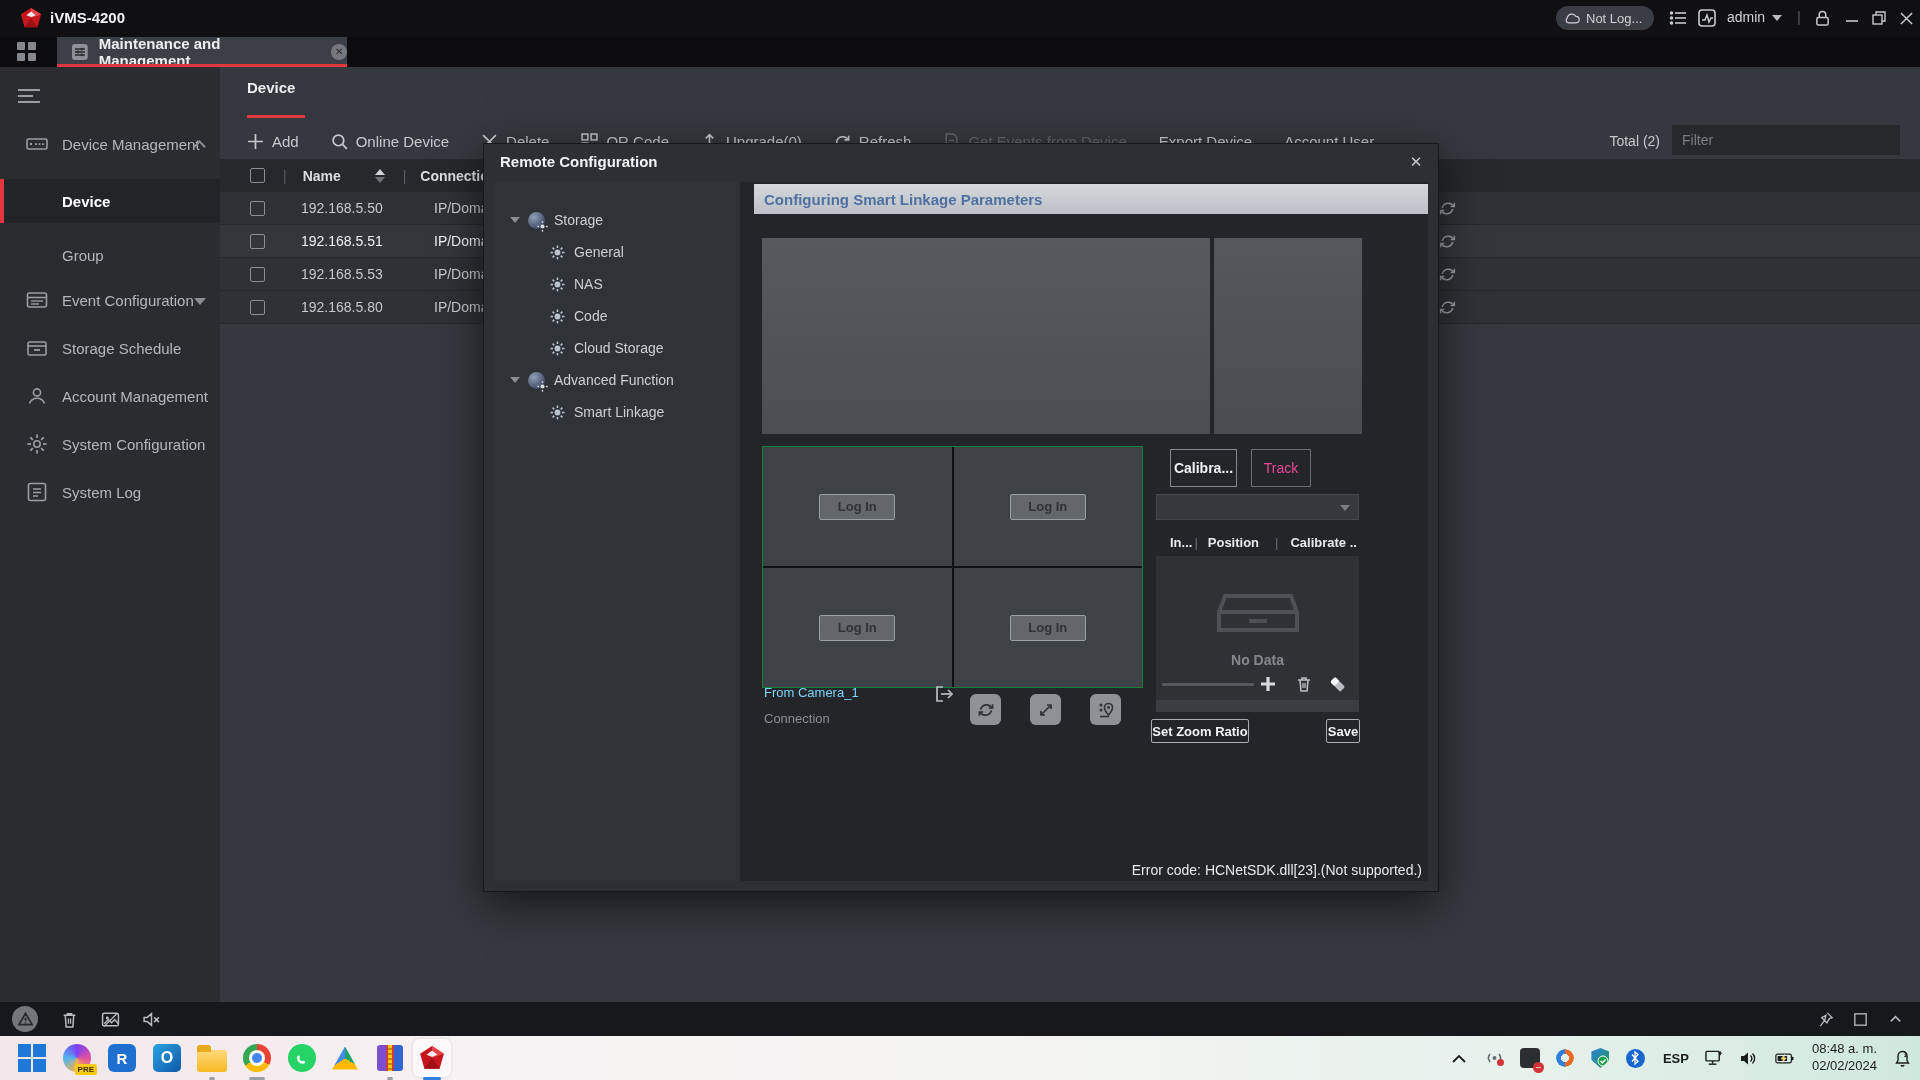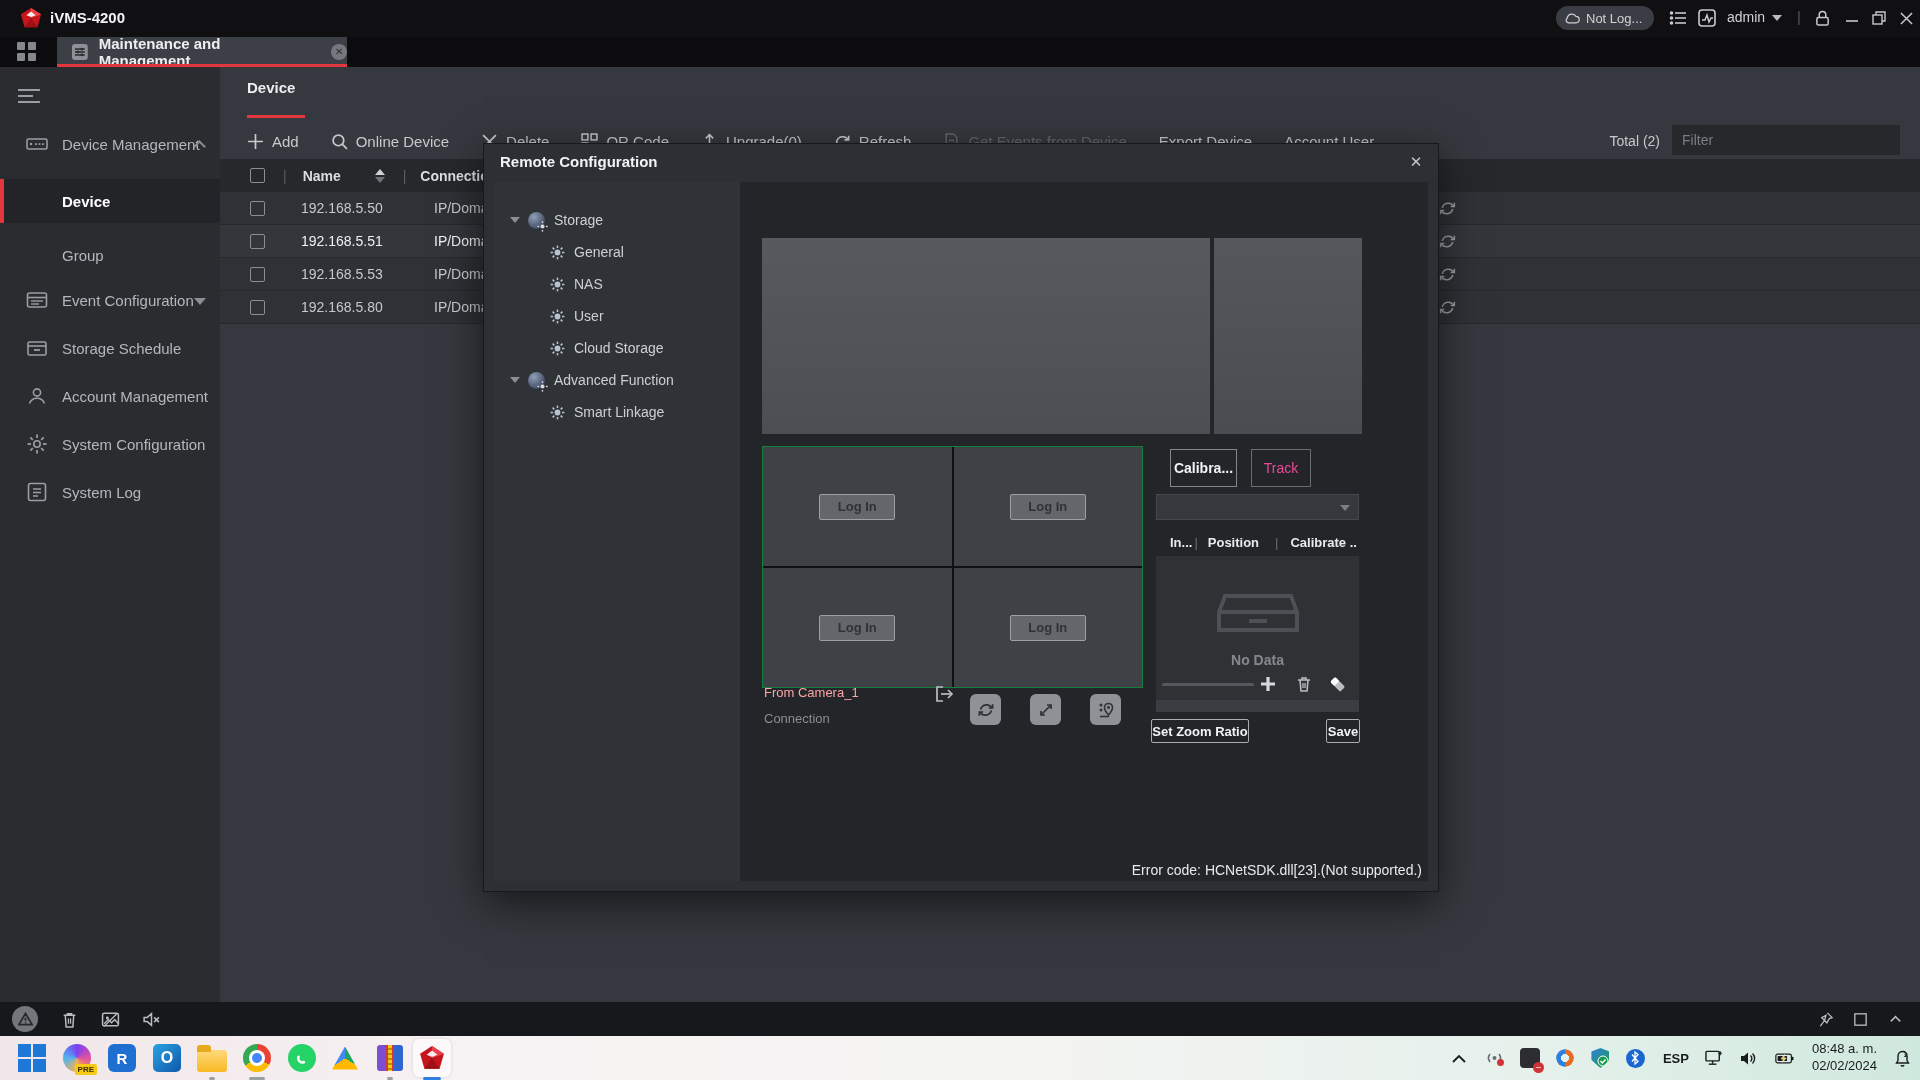--- a/index.html
+++ b/index.html
@@ -76,21 +76,21 @@
   .sphere svg { position:absolute; right:-3px; bottom:-3px; width:11px; height:11px; color:#d8dce0; }
   .gear-child { width:15px; height:15px; margin:0 9px 0 56px; color:#b7c2cd; flex:none; }
   .dlg-content { left:256px; top:38px; width:688px; height:699px; background:#232528; }
   .cfg-header { left:14px; top:2px; width:674px; height:30px; background:linear-gradient(180deg,#d4d7dc,#bdc1c7); display:flex; align-items:center; }
   .cfg-header span { margin-left:10px; color:#5170a2; font-size:15px; font-weight:bold; }
   .vid-large { left:22px; top:56px; width:448px; height:196px; background:linear-gradient(180deg,#56595e,#4b4e53); }
   .vid-small { left:474px; top:56px; width:148px; height:196px; background:linear-gradient(180deg,#54575c,#494c51); }
   .vgrid { left:22px; top:264px; width:381px; height:242px; background:#101114; border:1px solid #15803d; display:grid; grid-template-columns:1fr 1fr; grid-template-rows:1fr 1fr; gap:2px; }
   .vcell { background:#3e4146; display:flex; align-items:center; justify-content:center; }
   .login-btn { width:76px; height:26px; background:#63676c; border:1px solid #9aa0a6; border-radius:2px; color:#2f3236; font-size:13px; font-weight:bold; display:flex; align-items:center; justify-content:center; }
-  .cam-label { left:24px; top:503px; color:#fca5a5; font-size:13px; }
+  .cam-label { left:24px; top:503px; color:#7dd3fc; font-size:13px; }
   .conn-label { left:24px; top:529px; color:#8a8d91; font-size:13px; }
   .exit-ic { left:194px; top:502px; width:20px; height:20px; color:#b9bcc0; }
   .sq-btn { top:512px; width:31px; height:31px; background:#8e9297; border-radius:6px; color:#2f3236; display:flex; align-items:center; justify-content:center; }
   .rtab { top:267px; height:38px; background:transparent; border:1px solid #84878c; display:flex; align-items:center; justify-content:center; font-size:14px; }
   .rtab.on { color:#f2f3f5; font-weight:bold; }
   .rtab.off { color:#ec4899; border-color:#6a6d72; }
   .rdrop { left:416px; top:312px; width:203px; height:26px; background:#35383d; border:1px solid #45484d; }
   .rdrop i { position:absolute; right:8px; top:10px; width:0; height:0; border-left:5px solid transparent; border-right:5px solid transparent; border-top:6px solid #7a7d82; }
   .rhead { left:416px; top:346px; width:203px; height:28px; display:flex; align-items:center; color:#e8eaec; font-size:13px; font-weight:bold; }
   .rhead .sep { color:#6a6d72; font-weight:normal; }
@@ -496,21 +496,21 @@
               <line x1="8" y1="0.6" x2="8" y2="3.2"></line>
               <line x1="8" y1="12.8" x2="8" y2="15.4"></line>
               <line x1="0.6" y1="8" x2="3.2" y2="8"></line>
               <line x1="12.8" y1="8" x2="15.4" y2="8"></line>
               <line x1="2.8" y1="2.8" x2="4.6" y2="4.6"></line>
               <line x1="11.4" y1="11.4" x2="13.2" y2="13.2"></line>
               <line x1="13.2" y1="2.8" x2="11.4" y2="4.6"></line>
               <line x1="4.6" y1="11.4" x2="2.8" y2="13.2"></line>
             </g>
           </svg>
-        <span>User</span>
+        <span>Code</span>
       </div>
       <div class="tnode" style="top:150px">
         <svg class="gear-child" viewBox="0 0 16 16">
             <circle cx="8" cy="8" r="3.1" fill="currentColor"></circle>
             <g stroke="currentColor" stroke-width="1.7">
               <line x1="8" y1="0.6" x2="8" y2="3.2"></line>
               <line x1="8" y1="12.8" x2="8" y2="15.4"></line>
               <line x1="0.6" y1="8" x2="3.2" y2="8"></line>
               <line x1="12.8" y1="8" x2="15.4" y2="8"></line>
               <line x1="2.8" y1="2.8" x2="4.6" y2="4.6"></line>
@@ -548,20 +548,23 @@
               <line x1="11.4" y1="11.4" x2="13.2" y2="13.2"></line>
               <line x1="13.2" y1="2.8" x2="11.4" y2="4.6"></line>
               <line x1="4.6" y1="11.4" x2="2.8" y2="13.2"></line>
             </g>
           </svg>
         <span>Smart Linkage</span>
       </div>
     </div>
 
     <div class="abs dlg-content">
+      <div class="abs cfg-header">
+        <span>Configuring Smart Linkage Parameters</span>
+      </div>
 
       <div class="abs vid-large"></div>
       <div class="abs vid-small"></div>
 
       <div class="abs vgrid">
         <div class="vcell">
             <div class="login-btn">Log In</div>
           </div>
         <div class="vcell">
             <div class="login-btn">Log In</div>

